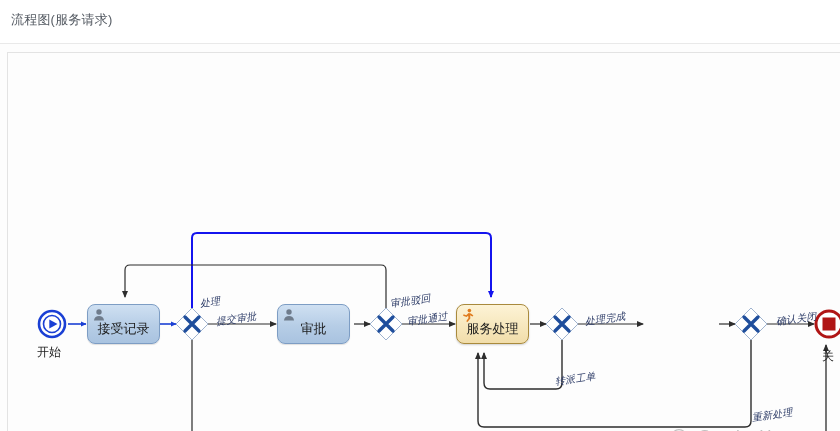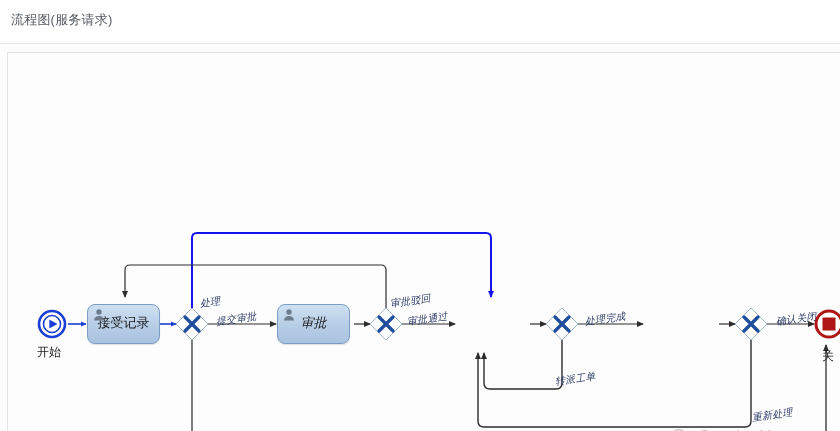--- a/index.html
+++ b/index.html
@@ -34,21 +34,21 @@
     background: #fdfdfd;
     border: 1px solid #e3e3e3;
     border-right: none; border-bottom: none;
     overflow: hidden;
   }
   .diagram-svg { position: absolute; left: 0; top: 0; }
 
   
   .node {
     position: absolute;
-    display: flex; align-items: flex-start; justify-content: center;
+    display: flex; align-items: center; justify-content: center;
     font-size: 13px; color: #1b1b1b; white-space: nowrap;
   }
   .task {
     width: 73px; height: 40px;
     border-radius: 8px;
     border: 1px solid #7d9dc4;
     background: linear-gradient(to bottom, #cfe0f2 0%, #b6cde6 55%, #a9c3e0 100%);
     box-shadow: 0 1px 1px rgba(0,0,0,.12);
   }
   .task .nlabel { padding-top: 9px; font-size: 13px; }
@@ -173,28 +173,35 @@
     </svg>
 
     <div class="node task" style="left:79px; top:251px;">
       <svg class="task-icon" viewBox="0 0 14 14">
         <circle cx="7" cy="4" r="2.7" fill="#6f7c8c"></circle>
         <path d="M1.9,12.6 C2.3,9.3 4.4,7.9 7,7.9 C9.6,7.9 11.7,9.3 12.1,12.6 z" fill="#6f7c8c"></path>
       </svg>
       <span class="nlabel">接受记录</span>
     </div>
 
-    <div class="node task" style="left:269px; top:251px;font-style:italic;">
+    <div class="node task" style="left:269px; top:251px;">
       <svg class="task-icon" viewBox="0 0 14 14">
         <circle cx="7" cy="4" r="2.7" fill="#6f7c8c"></circle>
         <path d="M1.9,12.6 C2.3,9.3 4.4,7.9 7,7.9 C9.6,7.9 11.7,9.3 12.1,12.6 z" fill="#6f7c8c"></path>
       </svg>
       <span class="nlabel">审批</span>
     </div>
 
+    <div class="node task active" style="left:448px; top:251px;">
+      <svg class="task-icon" viewBox="0 0 14 14">
+        <circle cx="8.4" cy="2.6" r="1.8" fill="#e07b1e"></circle>
+        <path d="M7.6,5 L5.2,7.2 L2.6,6.3 L2.1,7.7 L5.6,9 L7.1,7.8 L7.5,10 L5.2,13.3 L6.5,13.9 L9.3,10.4 L9.2,7.3 L11.4,8.6 L12.4,7.4 L9.9,5.5 z" fill="#e07b1e"></path>
+      </svg>
+      <span class="nlabel">服务处理</span>
+    </div>
 
 
     <div class="evt-label" style="left:29px; top:291px;">开始</div>
     <div class="evt-label" style="left:814px; top:295px;">关</div>
 
     <div class="flow-label" style="left:193px; top:244px;">处理</div>
     <div class="flow-label" style="left:209px; top:262px;">提交审批</div>
     <div class="flow-label" style="left:383px; top:244px;">审批驳回</div>
     <div class="flow-label" style="left:400px; top:262px;">审批通过</div>
     <div class="flow-label" style="left:578px; top:262px;">处理完成</div>

